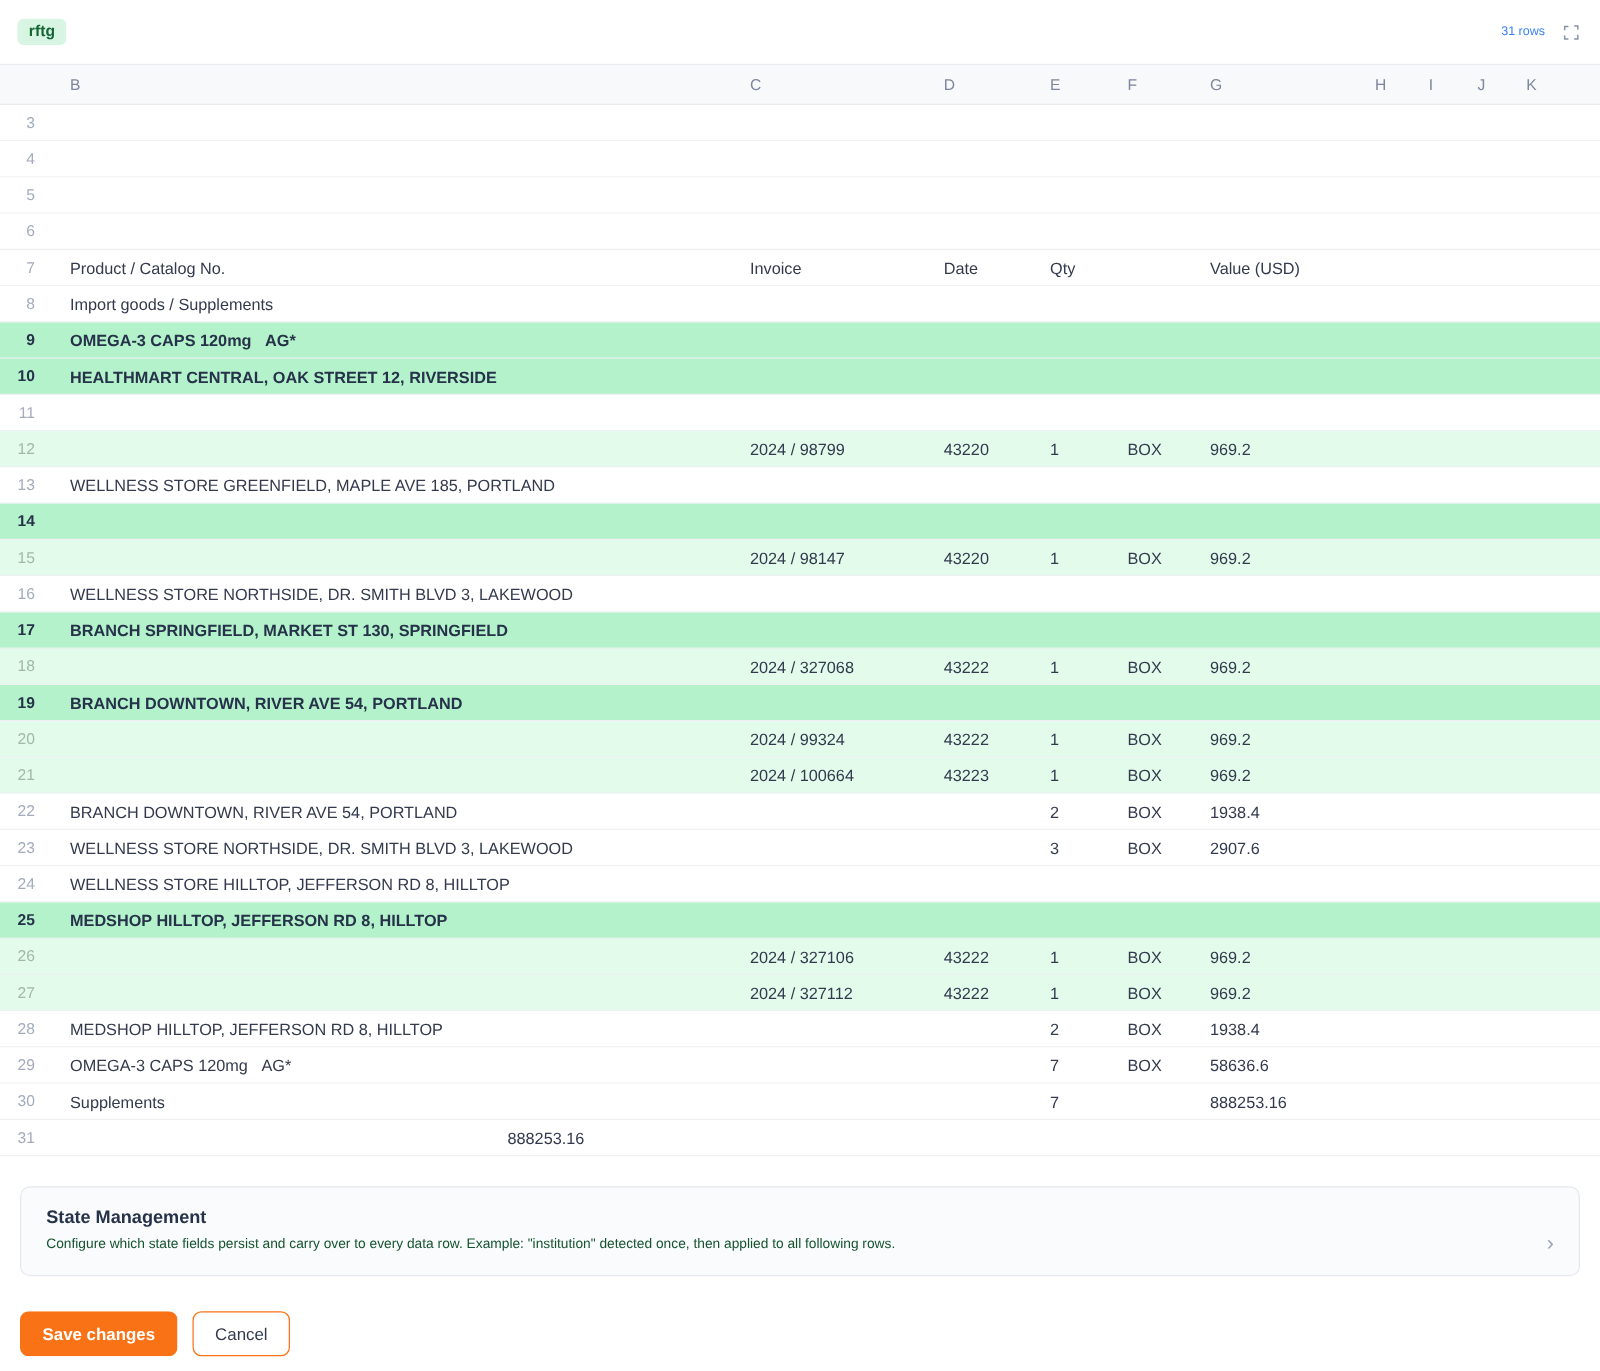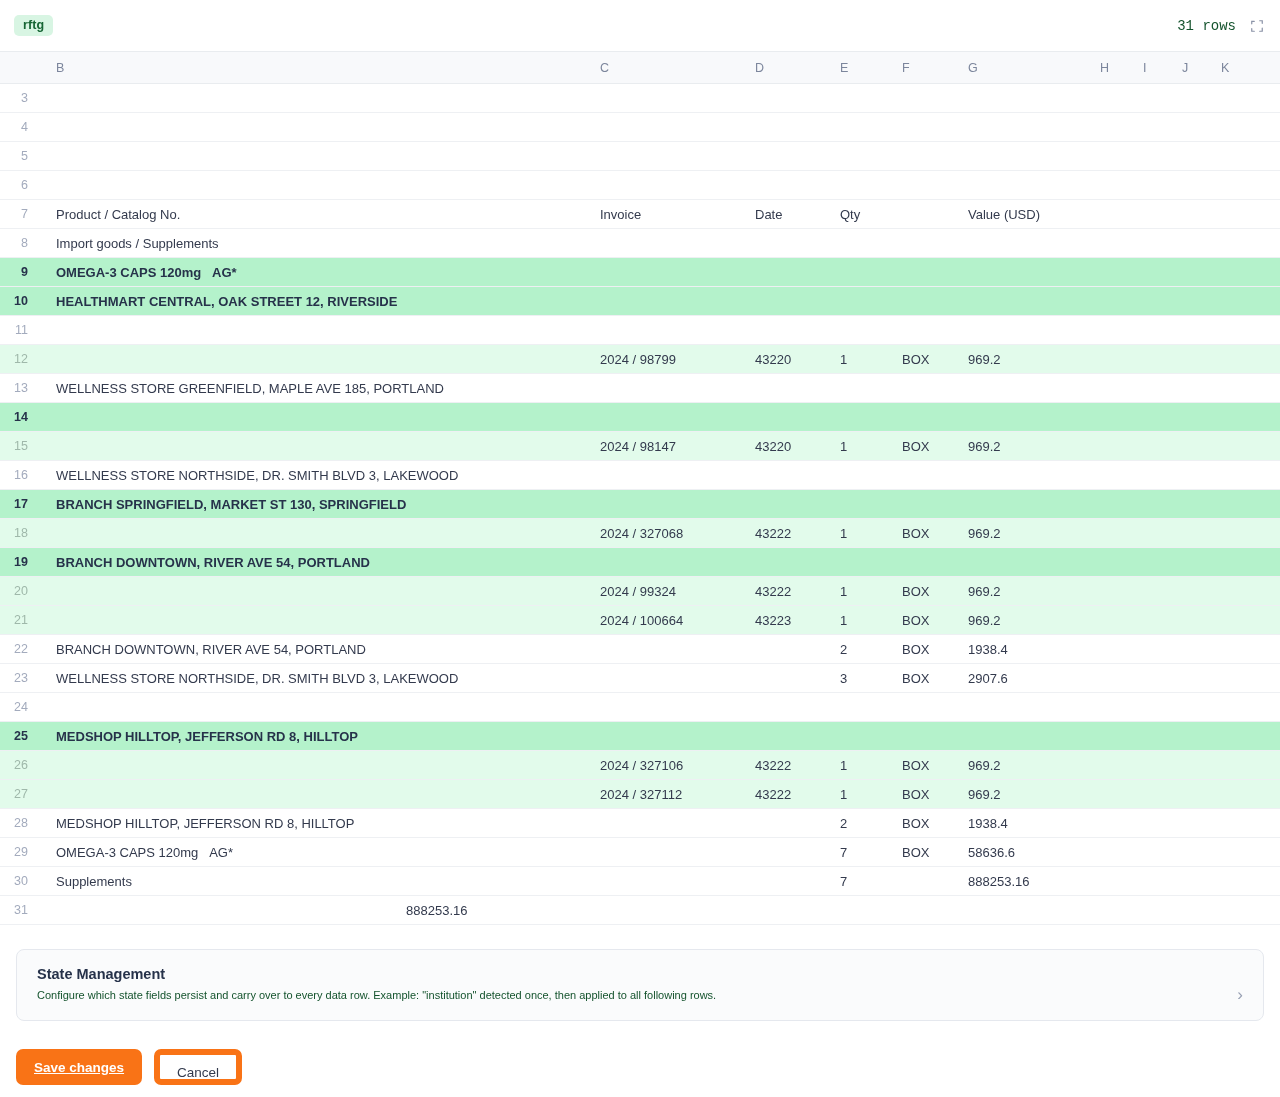--- a/index.html
+++ b/index.html
@@ -31,23 +31,22 @@
     border-radius: 5px;
     line-height: 1;
     letter-spacing: .1px;
   }
   .topbar-right {
     display: flex;
     align-items: center;
     gap: 14px;
   }
   .rows-count {
-    font-size: 14px;
-    color: #14532d;
-    font-family: Liberation Mono, monospace;
+    font-size: 10px;
+    color: #3b82f6;
   }
   .expand-icon {
     width: 14px; height: 14px;
     display: block;
     color: #8b93a7;
     cursor: pointer;
   }
   .expand-icon svg { display:block; }
 
   
@@ -142,26 +141,25 @@
     height: 36px;
     line-height: 36px;
     cursor: pointer;
     border: 1px solid transparent;
     white-space: nowrap;
   }
   .btn-primary {
     background: #f97316;
     color: #ffffff;
     font-weight: 700;
-    text-decoration: underline;
   }
   .btn-secondary {
     background: #ffffff;
     color: #333a4d;
-    border: 6px solid #f97316;
+    border: 1px solid #f97316;
     text-align: right;
   }
 </style>
 </head>
 <body>
 
 <div class="topbar">
   <span class="sheet-badge">rftg</span>
   <div class="topbar-right">
     <span class="rows-count">31 rows</span>
@@ -457,20 +455,21 @@
         <div class="cell c-e">3</div>
         <div class="cell c-f">BOX</div>
         <div class="cell c-g">2907.6</div>
         <div class="cell c-h"></div>
         <div class="cell c-i"></div>
         <div class="cell c-j"></div>
         <div class="cell c-k"></div>
       </div>
       <div class="row">
         <div class="cell c-num">24</div>
+        <div class="cell c-b">WELLNESS STORE HILLTOP, JEFFERSON RD 8, HILLTOP</div>
         <div class="cell c-c"></div>
         <div class="cell c-d"></div>
         <div class="cell c-e"></div>
         <div class="cell c-f"></div>
         <div class="cell c-g"></div>
         <div class="cell c-h"></div>
         <div class="cell c-i"></div>
         <div class="cell c-j"></div>
         <div class="cell c-k"></div>
       </div>

